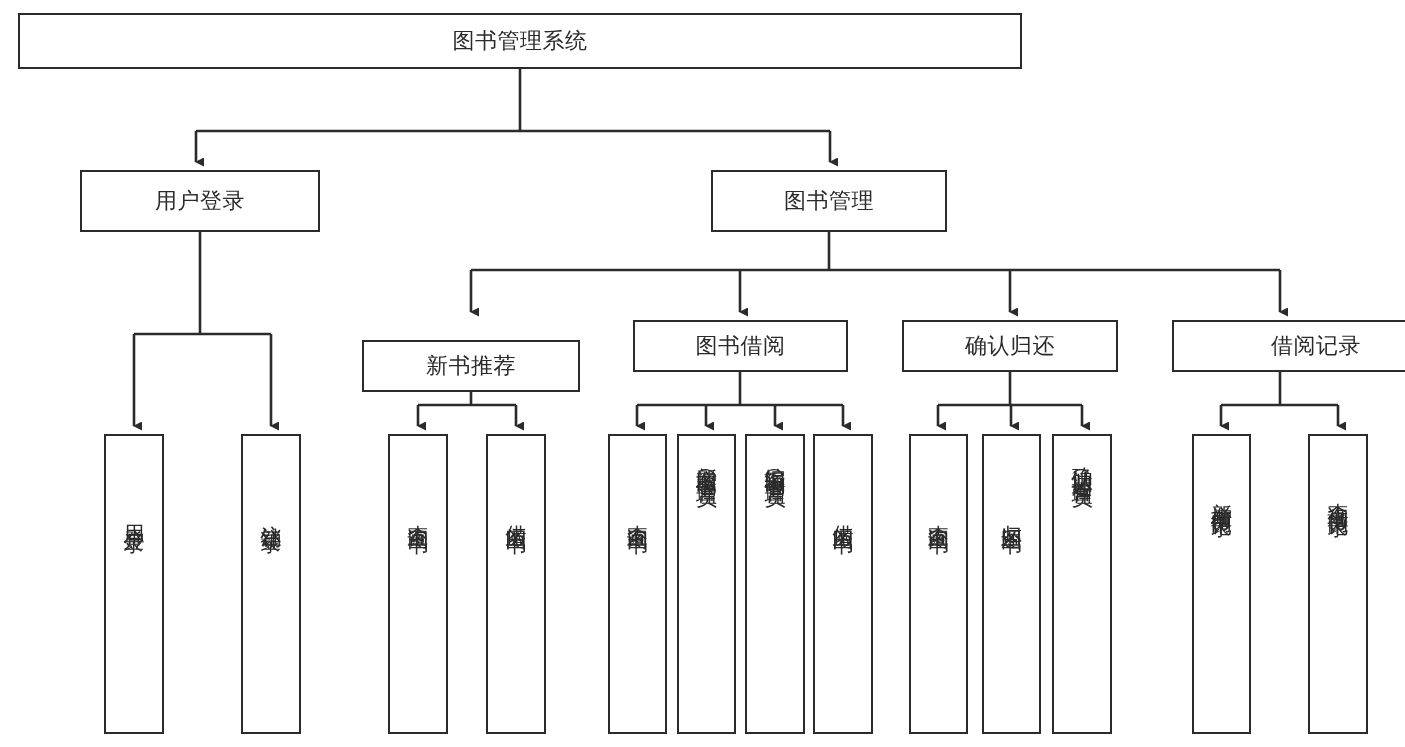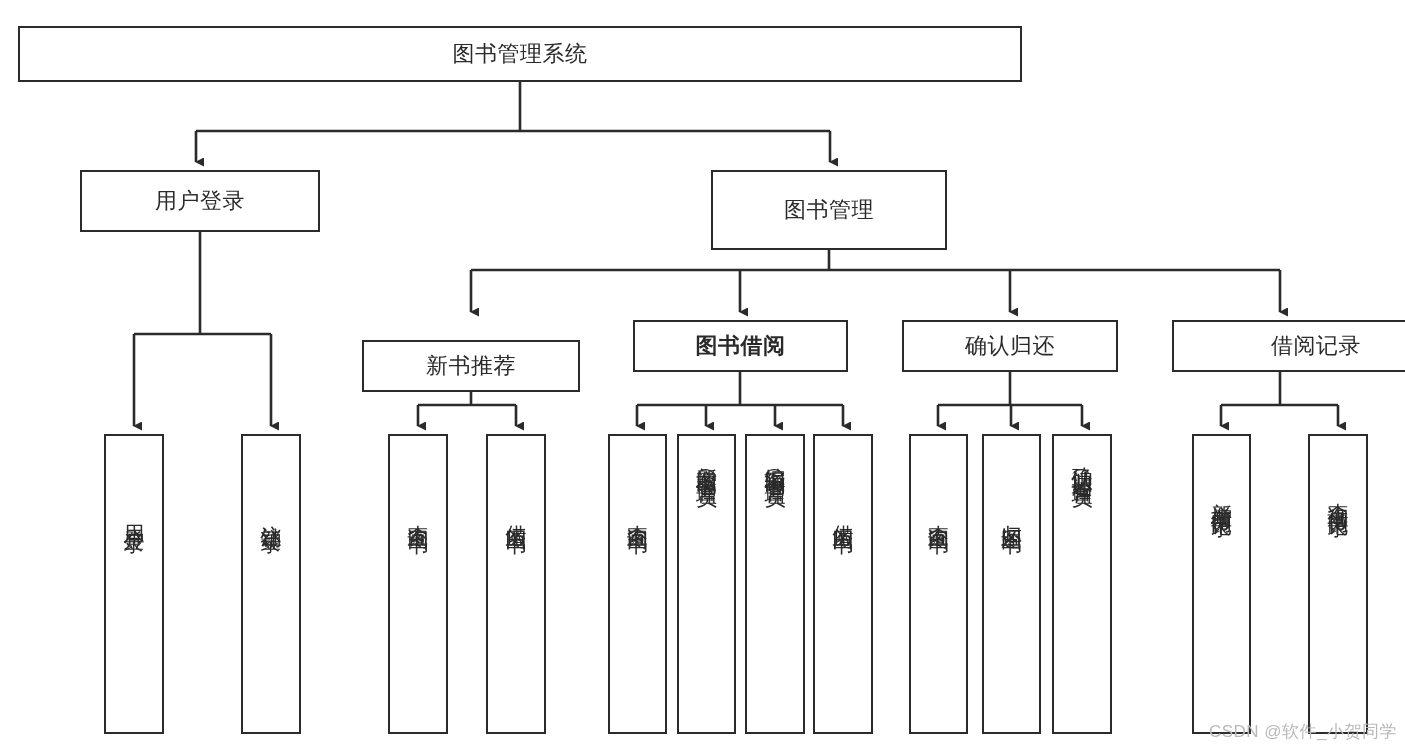--- a/index.html
+++ b/index.html
@@ -123,37 +123,37 @@
       <path d="M1011,405 L1011,426" marker-end="url(#arrowhead)"></path>
       <path d="M1082,405 L1082,426" marker-end="url(#arrowhead)"></path>
 
       <path d="M1280,372 L1280,405"></path>
       <path d="M1221,405 L1338,405"></path>
       <path d="M1221,405 L1221,426" marker-end="url(#arrowhead)"></path>
       <path d="M1338,405 L1338,426" marker-end="url(#arrowhead)"></path>
     </g>
   </svg>
 
-  <div class="node" style="left:18px; top:26px; width:1004px; height:56px;">
+  <div class="node" style="left:18px; top:13px; width:1004px; height:56px;">
     <span class="label">图书管理系统</span>
   </div>
 
   <div class="node" style="left:80px; top:170px; width:240px; height:62px;">
     <span class="label">用户登录</span>
   </div>
 
-  <div class="node" style="left:711px; top:170px; width:236px; height:80px;align-items:center;">
+  <div class="node" style="left:711px; top:170px; width:236px; height:62px;align-items:center;">
     <span class="label">图书管理</span>
   </div>
 
   <div class="node" style="left:362px; top:340px; width:218px; height:52px;">
     <span class="label">新书推荐</span>
   </div>
 
-  <div class="node" style="left:633px; top:320px; width:215px; height:52px;font-weight:bold;">
+  <div class="node" style="left:633px; top:320px; width:215px; height:52px;">
     <span class="label">图书借阅</span>
   </div>
 
   <div class="node" style="left:902px; top:320px; width:216px; height:52px;">
     <span class="label">确认归还</span>
   </div>
 
   <div class="node" style="left:1172px; top:320px; width:256px; height:52px;padding-left:32px;">
     <span class="label">借阅记录</span>
   </div>
@@ -203,15 +203,14 @@
   </div>
 
   <div class="node vertical midhigh" style="left:1192px; top:434px; width:59px; height:300px;">
     <span class="label">新增借阅记录</span>
   </div>
 
   <div class="node vertical midhigh" style="left:1308px; top:434px; width:60px; height:300px;">
     <span class="label">查询借阅记录</span>
   </div>
 
-  <div class="watermark">CSDN @软件_小贺同学</div>
 
 </div>
 
 </body></html>

